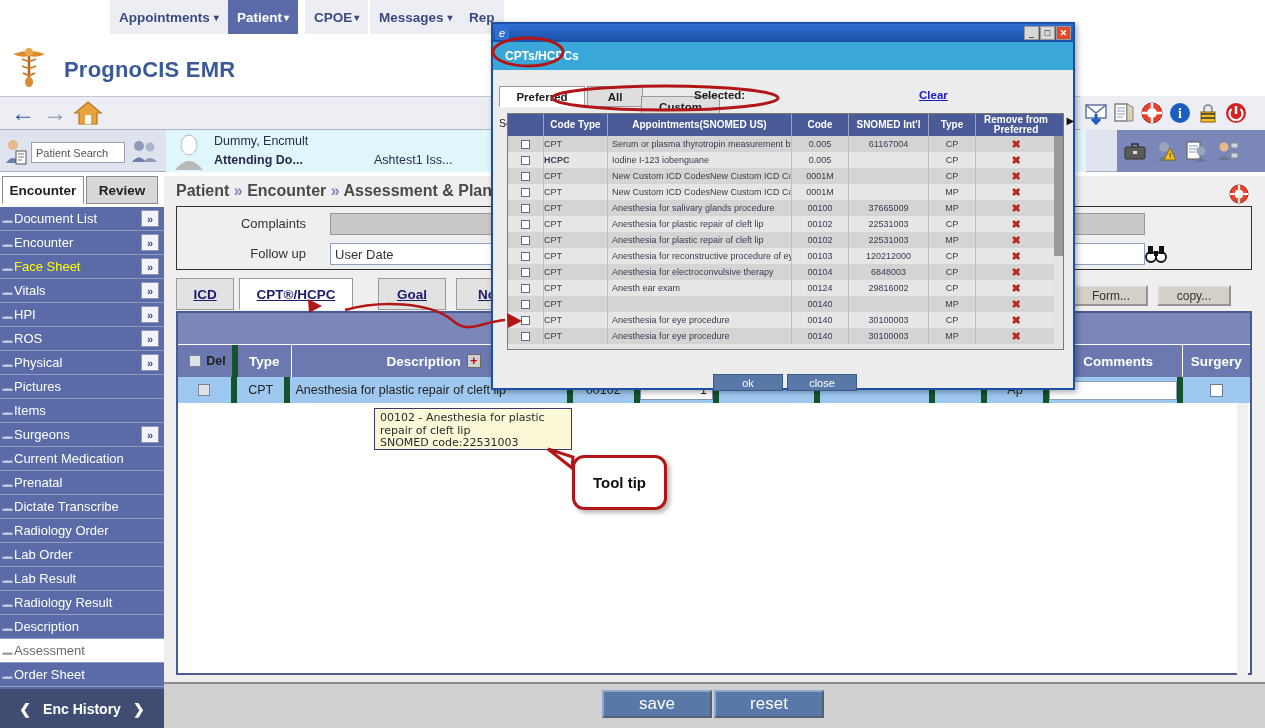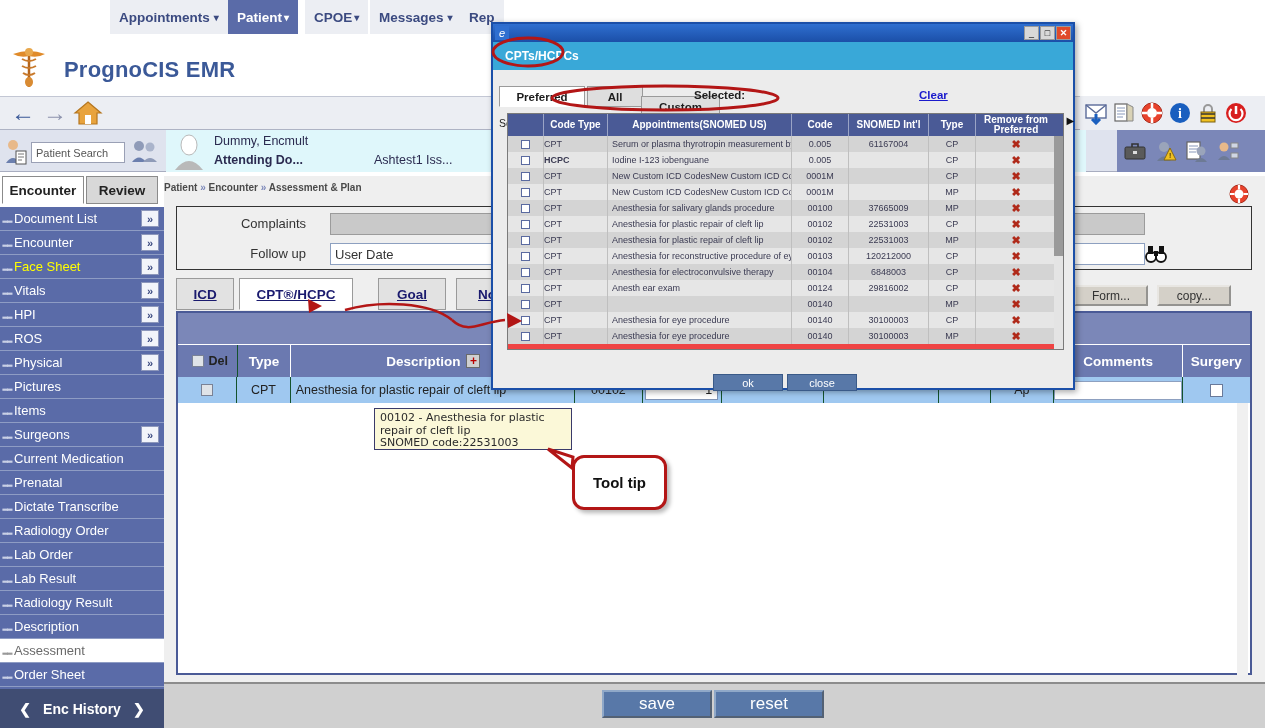--- a/index.html
+++ b/index.html
@@ -75,21 +75,21 @@
   .sbitem.act .grip { color:#999; }
   .chev { position:absolute; right:5px; top:3px; width:18px; height:17px; background:#f2f4fa;
           border:1px solid #8d97bb; color:#3b4a80; font-size:11px; font-weight:bold;
           display:flex; align-items:center; justify-content:center; cursor:pointer; }
   .enchist { position:absolute; left:0; top:689px; width:164px; height:39px;
              background:#404d73; display:flex; align-items:center; justify-content:center;
              gap:12px; color:#fff; font-size:14px; font-weight:bold; cursor:pointer; }
 
   
   .mainwrap { position:absolute; left:164px; top:176px; width:1101px; height:552px; background:#efefef; }
-  .crumb { position:absolute; left:164px; top:182px; font-size:10px; font-weight:bold; color:#4a4a4a; }
+  .crumb { position:absolute; left:176px; top:182px; font-size:16px; font-weight:bold; color:#4a4a4a; }
   .crumb .sep { color:#7a86b8; font-weight:bold; }
   .lifebuoy-sm { position:absolute; left:1228px; top:183px; width:22px; height:22px; cursor:pointer; }
 
   .formbox { position:absolute; left:176px; top:206px; width:1076px; height:64px;
              background:#efefef; border:1px solid #333; }
   .flabel { position:absolute; font-size:13px; color:#333; text-align:right; width:120px; }
   .finput { position:absolute; height:22px; border:1px solid #8da0c0; background:#fff;
             font-size:13px; color:#333; padding-left:4px; display:flex; align-items:center; cursor:text;}
   .finput.dis { background:#c9c9c9; border:1px solid #9b9b9b; }
   .binoc { position:absolute; left:1145px; top:244px; width:22px; height:20px; cursor:pointer;}
@@ -110,21 +110,21 @@
           background:#ffffff; border:2px solid #4a5a96; }
 
   
   .grid { position:absolute; left:178px; top:313px; width:1072px; }
   .gridtoprow { height:32px; background:#7b87b8; border-bottom:1px solid #fff; }
   .ghead { display:flex; height:32px; background:#6b79b0; }
   .gh { display:flex; align-items:center; justify-content:center; color:#fff;
         font-size:13.5px; font-weight:bold; border-right:1px solid #fff; }
   .grow { display:flex; height:26px; background:#9fc8f0; }
   .gc { display:flex; align-items:center; font-size:12.5px; color:#222;
-        border-right:1px solid #14532d; padding-left:5px; }
+        border-right:6px solid #14532d; padding-left:5px; }
   .gc.ctr { justify-content:center; padding-left:0; }
   .chk { width:12px; height:12px; background:#dfe3e8; border:1px solid #7a8296; }
   .chkw { width:13px; height:13px; background:#fff; border:1px solid #6a7a9a; }
   .qtyinput { width:73px; height:19px; background:#fff; border:1px solid #7f93b5;
               font-size:12.5px; color:#222; text-align:right; padding-right:5px;
               display:flex; align-items:center; justify-content:flex-end; cursor:text; }
   .cominput { width:128px; height:19px; background:#fff; border:1px solid #8da0c0; cursor:text;}
   .plusic { width:14px; height:14px; background:#cfcfcf; border:1px solid #6a6a6a;
             display:inline-flex; align-items:center; justify-content:center;
             font-size:12px; font-weight:bold; color:#b00; margin-left:6px; cursor:pointer; }
@@ -171,21 +171,21 @@
   .rad.on::after { content:''; position:absolute; left:2px; top:2px; width:4px; height:4px;
                    border-radius:50%; background:#1a5fbf; }
   .radlbl { font-size:10.5px; color:#222; }
   .msearchinput { position:absolute; left:321px; top:0; width:208px; height:17px;
                   background:#fff; border:1px solid #8aa0c2; cursor:text; }
   .mpage { position:absolute; left:473px; top:1px; font-size:10px; color:#222; }
   .pagearrows { position:absolute; left:1020px; top:93px; display:flex; gap:2px;
                 font-size:10px; color:#111; cursor:pointer; }
 
   .mgrid { position:absolute; left:507px; top:113px; width:557px; height:237px;
-           border:1px solid #7a7a7a; background:#ef4444; overflow:hidden; }
+           border:1px solid #7a7a7a; background:#e5e5e5; overflow:hidden; }
   .mghead { display:flex; height:22px; background:#4a5a96; }
   .mgh { display:flex; align-items:center; justify-content:center; color:#fff;
          font-size:10px; font-weight:bold; border-right:1px solid #9aa4c6; text-align:center;
          line-height:10px; }
   .mgrow { display:flex; height:16px; }
   .mgrow.even { background:#d4d4d4; }
   .mgrow.odd  { background:#e6e6e6; }
   .mgc { display:flex; align-items:center; font-size:9px; color:#3a3a52;
          border-right:1px solid #bfbfbf; overflow:hidden; white-space:nowrap; }
   .mgc.ctr { justify-content:center; }

